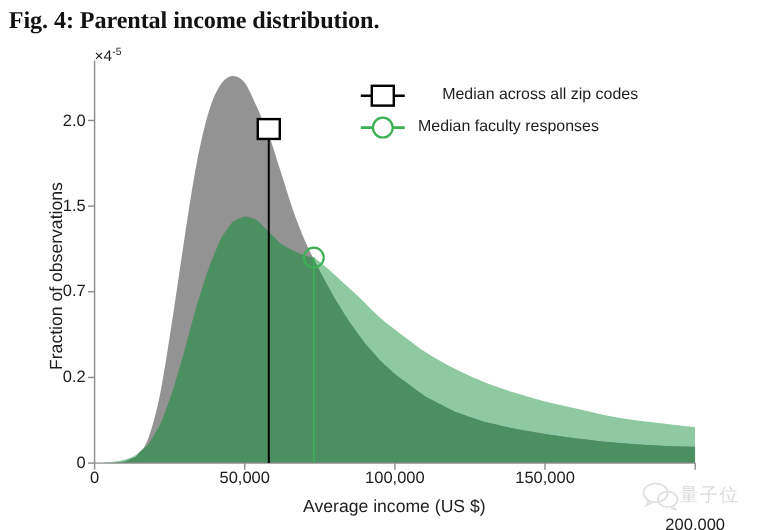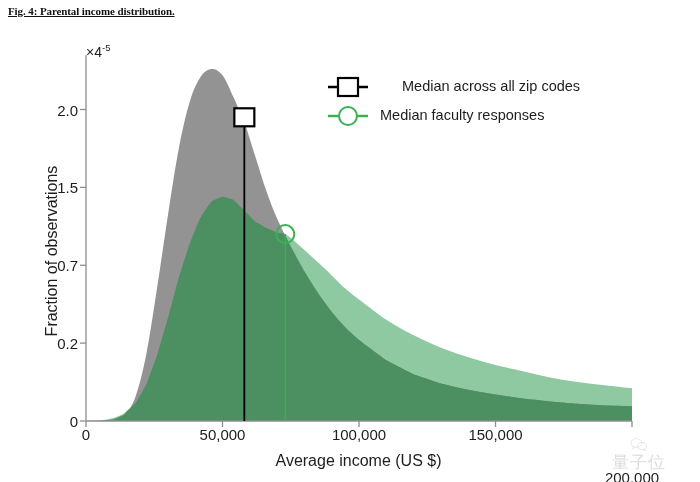--- a/index.html
+++ b/index.html
@@ -12,25 +12,24 @@
     overflow: hidden;
     position: relative;
   }
 
   #figure-title {
     position: absolute;
     left: 8px;
     top: 5px;
     font-family: "Liberation Serif", serif;
     font-weight: bold;
-    font-size: 11px;
+    font-size: 22px;
     color: #121212;
     letter-spacing: -0.1px;
     white-space: nowrap;
-    text-decoration: underline;
   }
 
   #chart-area {
     position: absolute;
     left: 0;
     top: 0;
     width: 700px;
     height: 482px;
   }
 
@@ -94,23 +93,21 @@
   }
 
   #watermark {
     position: absolute;
     right: 6px;
     bottom: 8px;
     width: 110px;
     height: 36px;
     opacity: 0.30;
     display: flex;
-    align-items: center;
     gap: 0;
-    flex-direction: column;
   }
   #watermark-text {
     font-family: "Liberation Sans", sans-serif;
     font-size: 17px;
     color: #8a8a8a;
     letter-spacing: 1px;
   }
 </style>
 </head>
 <body>

